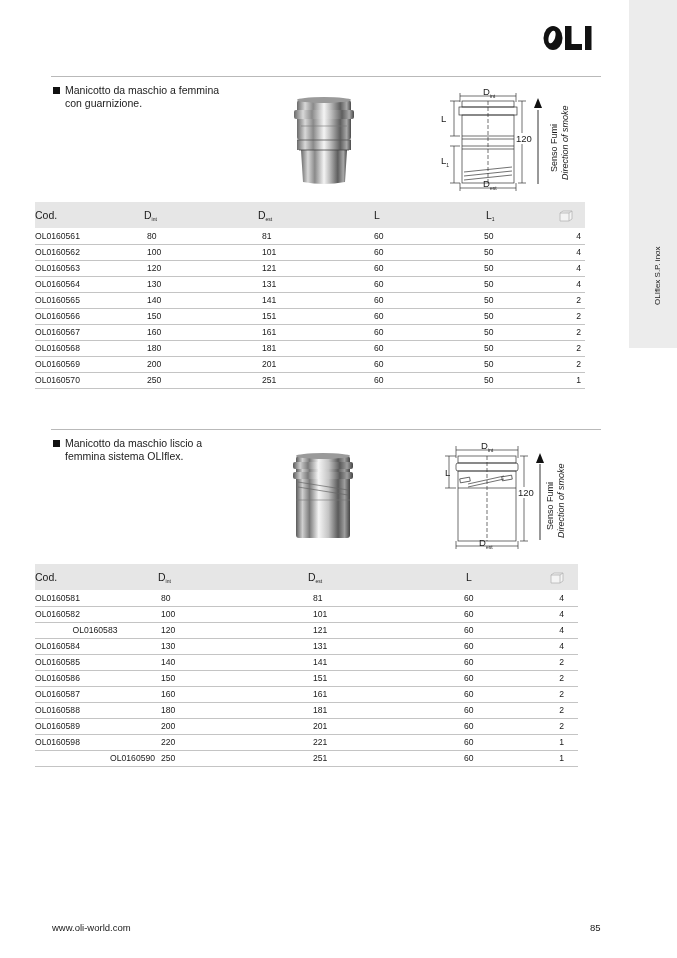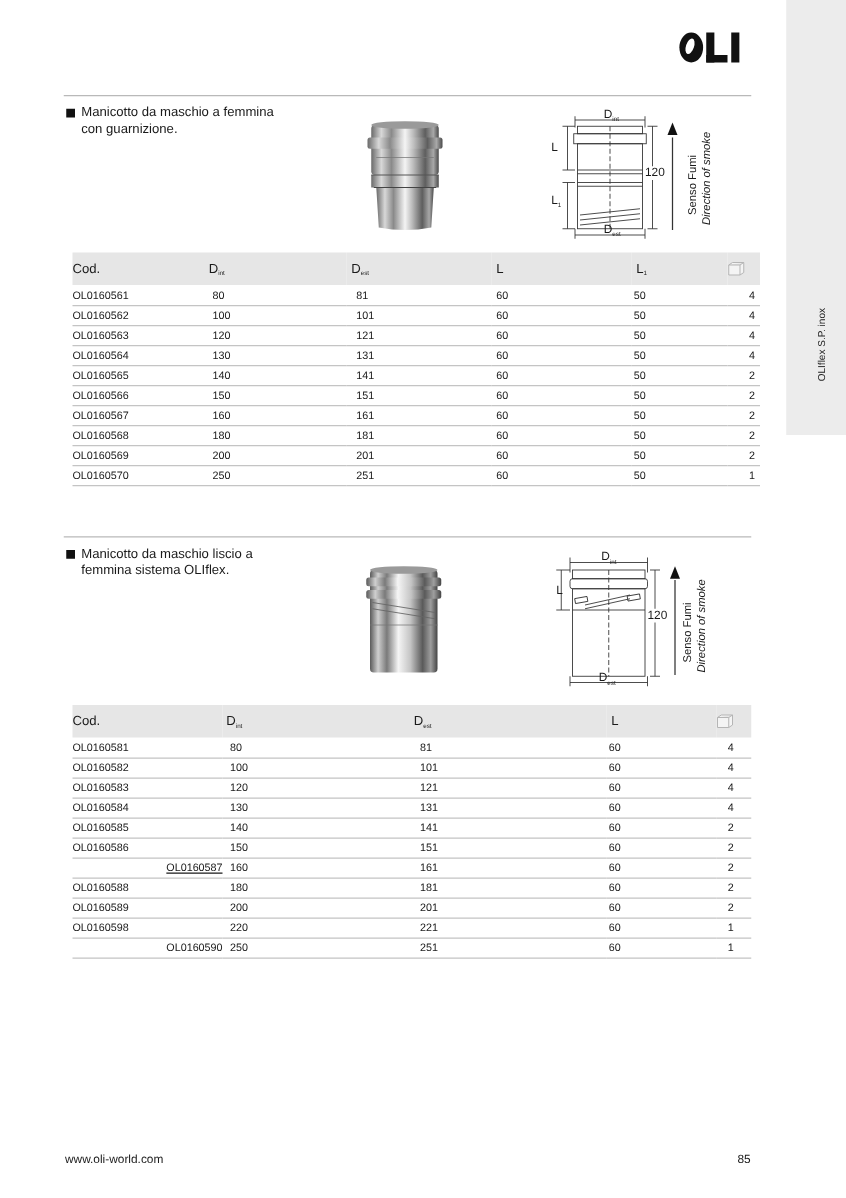--- a/index.html
+++ b/index.html
@@ -16,21 +16,21 @@
   .desc { position: absolute; left: 53px; width: 200px; font-size: 10.5px; line-height: 13px; }
   .desc .line { display: flex; }
   .desc .bullet { width: 7px; height: 7px; background: #111; margin: 3px 5px 0 0; flex: none; }
   .desc .txt { flex: 1; }
   .desc .it { font-style: italic; }
   .desc .gap { height: 3px; }
 
   .photo { position: absolute; }
   .drawing { position: absolute; }
 
-  table.spec { position: absolute; left: 58px; border-collapse: collapse; font-size: 8.6px; }
+  table.spec { position: absolute; left: 35px; border-collapse: collapse; font-size: 8.6px; }
   table.spec th { background: #e6e6e6; font-weight: normal; font-size: 10.5px; height: 26px; text-align: left; padding: 0; }
   table.spec td { height: 16px; padding: 0; border-bottom: 1px solid #c4c4c4; }
   table.spec th sub, table.spec td sub { font-size: 5px; vertical-align: -2px; }
   .box-icon { display: inline-block; vertical-align: middle; }
 
   .footer-url { position: absolute; left: 52px; top: 922px; font-size: 9.5px; }
   .footer-page { position: absolute; left: 590px; top: 922px; font-size: 9.5px; }
 </style>
 </head>
 <body>
@@ -323,21 +323,21 @@
         <td style="padding-left: 0px; text-align: right; padding-right: 14px;">4</td>
       </tr>
       <tr>
         <td style="padding-left: 0px; text-align: left;">OL0160582</td>
         <td style="padding-left: 6px; text-align: left;">100</td>
         <td style="padding-left: 8px; text-align: left;">101</td>
         <td style="padding-left: 2px; text-align: left;">60</td>
         <td style="padding-left: 0px; text-align: right; padding-right: 14px;">4</td>
       </tr>
       <tr>
-        <td style="padding-left: 0px; text-align: left; margin-left: 32px;">OL0160583</td>
+        <td style="padding-left: 0px; text-align: center; margin-left: 32px;">OL0160583</td>
         <td style="padding-left: 6px; text-align: left;">120</td>
         <td style="padding-left: 8px; text-align: left;">121</td>
         <td style="padding-left: 2px; text-align: left;">60</td>
         <td style="padding-left: 0px; text-align: right; padding-right: 14px;">4</td>
       </tr>
       <tr>
         <td style="padding-left: 0px; text-align: left;">OL0160584</td>
         <td style="padding-left: 6px; text-align: left;">130</td>
         <td style="padding-left: 8px; text-align: left;">131</td>
         <td style="padding-left: 2px; text-align: left;">60</td>
@@ -351,21 +351,21 @@
         <td style="padding-left: 0px; text-align: right; padding-right: 14px;">2</td>
       </tr>
       <tr>
         <td style="padding-left: 0px; text-align: left;">OL0160586</td>
         <td style="padding-left: 6px; text-align: left;">150</td>
         <td style="padding-left: 8px; text-align: left;">151</td>
         <td style="padding-left: 2px; text-align: left;">60</td>
         <td style="padding-left: 0px; text-align: right; padding-right: 14px;">2</td>
       </tr>
       <tr>
-        <td style="padding-left: 0px; text-align: right; text-decoration: underline;">OL0160587</td>
+        <td style="padding-left: 0px; text-align: left;">OL0160587</td>
         <td style="padding-left: 6px; text-align: left;">160</td>
         <td style="padding-left: 8px; text-align: left;">161</td>
         <td style="padding-left: 2px; text-align: left;">60</td>
         <td style="padding-left: 0px; text-align: right; padding-right: 14px;">2</td>
       </tr>
       <tr>
         <td style="padding-left: 0px; text-align: left;">OL0160588</td>
         <td style="padding-left: 6px; text-align: left;">180</td>
         <td style="padding-left: 8px; text-align: left;">181</td>
         <td style="padding-left: 2px; text-align: left;">60</td>

